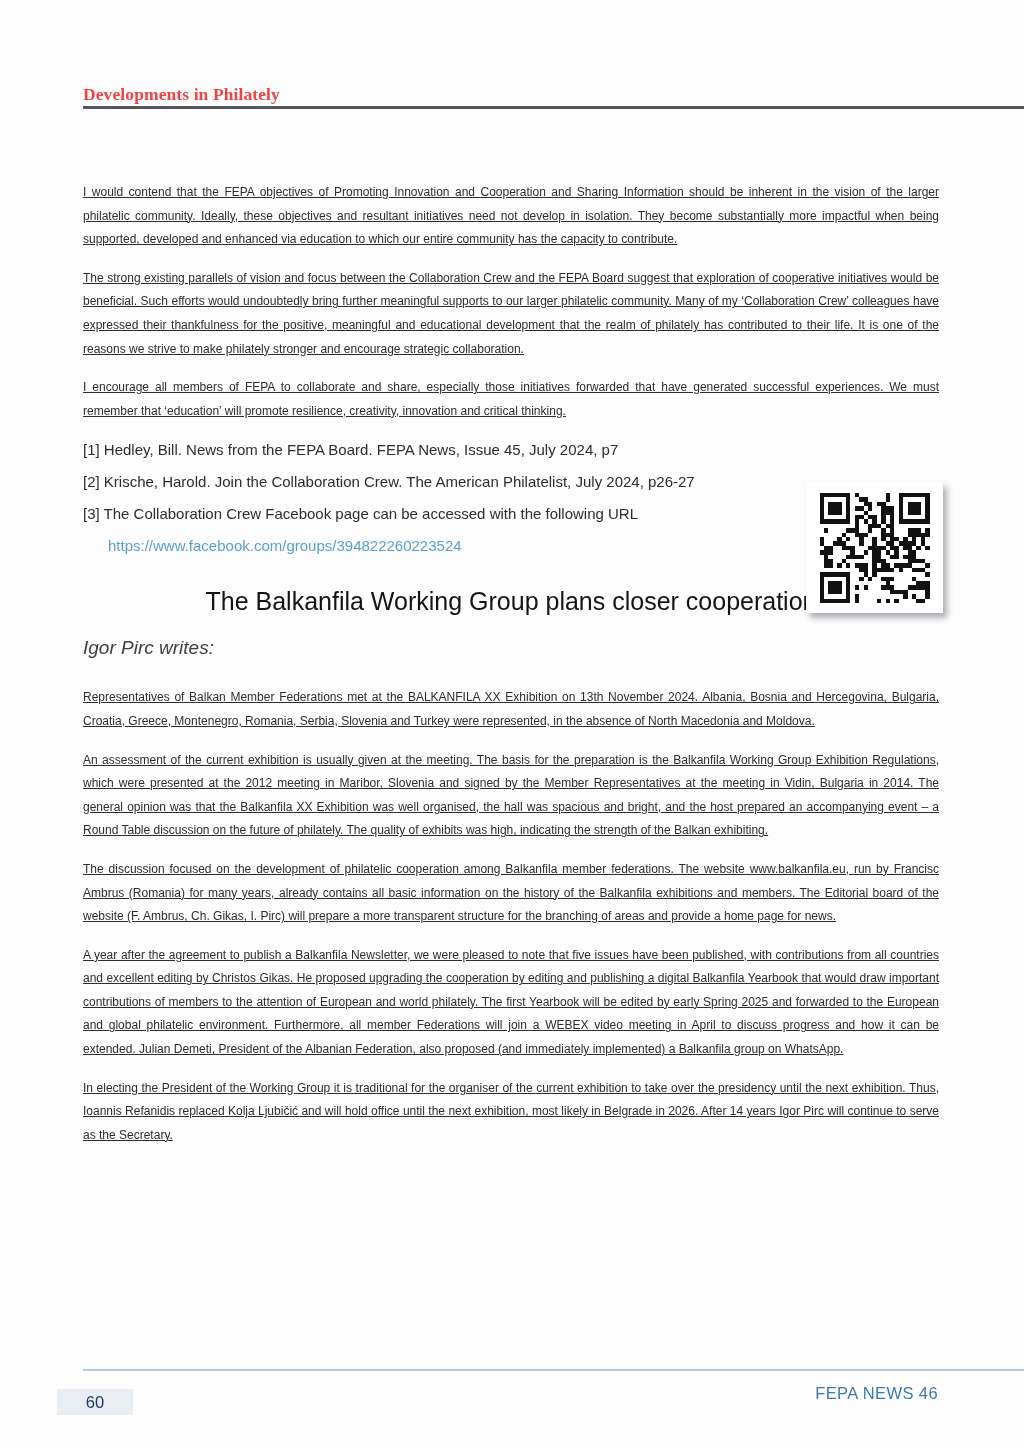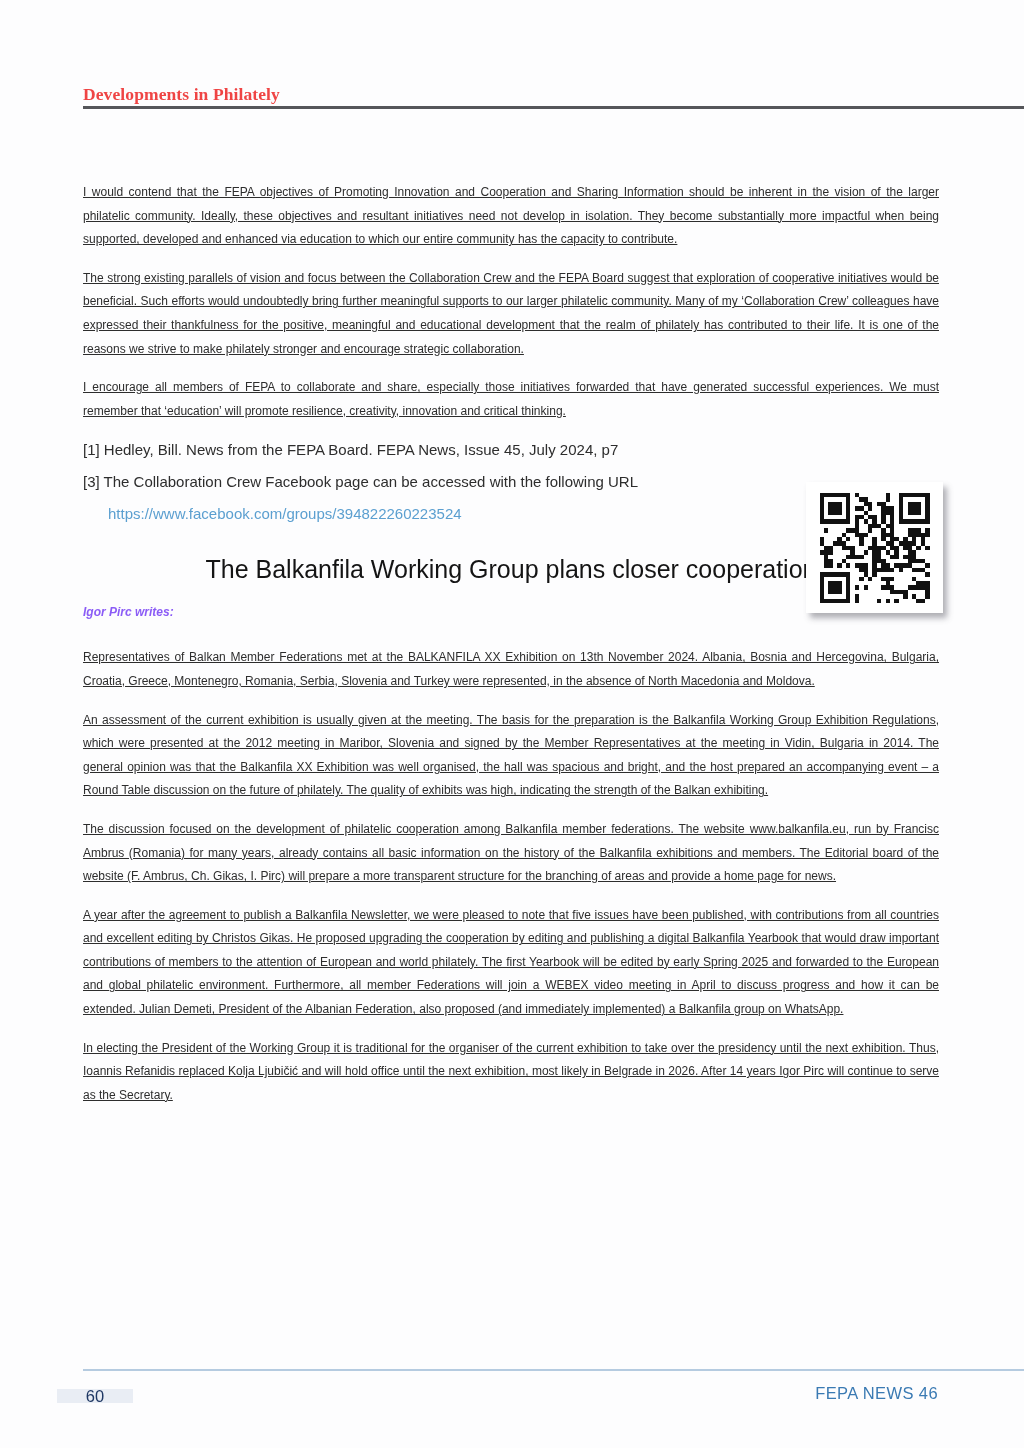--- a/index.html
+++ b/index.html
@@ -33,36 +33,36 @@
   .refs p.ref{
     margin:0 0 8px 0;font-size:15px;line-height:24px;text-align:left;
   }
   .refs p.url-line{margin:0 0 8px 25px;}
   a.ref-link{color:var(--link,#5b9fd0);text-decoration:none;cursor:pointer;}
   .a2title{
     font-size:25px;font-weight:normal;color:#141414;
     text-align:center;margin:28px 0 20px 0;line-height:31px;
   }
   .byline{
-    font-size:12px;font-weight:bold;font-style:italic;
-    margin:0 0 27px 0;color:#8b5cf6;
+    font-size:19px;font-weight:normal;font-style:italic;
+    margin:0 0 27px 0;color:#404040;
   }
   .qr-plate{
     position:absolute;left:806px;top:482px;
     width:137px;height:131px;box-sizing:border-box;
     background:#ffffff;padding:11px 12px 10px 12px;
     box-shadow:4px 5px 6px rgba(80,80,90,0.45);
   }
   .qr-plate svg{display:block;width:113px;height:110px;shape-rendering:crispEdges;}
   .foot-rule{
     position:absolute;left:83px;right:0;top:1369px;height:2px;
     background:var(--footer-rule,#b5cbe0);
   }
   .pagenum-box{
-    position:absolute;left:57px;top:1389px;width:76px;height:14px;
+    position:absolute;left:57px;top:1389px;width:76px;height:26px;
     background:var(--pagenum-bg,#e9edf4);
     display:flex;align-items:center;justify-content:center;
   }
   .pagenum{
     font-size:16.5px;color:var(--pagenum,#1f3864);font-weight:500;
   }
   .journal{
     position:absolute;right:86px;top:1384px;
     font-size:16.5px;font-weight:normal;letter-spacing:0.4px;
     color:var(--footer-blue,#3a7ab3);
@@ -79,20 +79,21 @@
   <div class="head-rule"></div>
 
   <main class="content">
 
     <p class="body">I would contend that the FEPA objectives of Promoting Innovation and Cooperation and Sharing Information should be inherent in the vision of the larger philatelic community. Ideally, these objectives and resultant initiatives need not develop in isolation. They become substantially more impactful when being supported, developed and enhanced via education to which our entire community has the capacity to contribute.</p>
     <p class="body">The strong existing parallels of vision and focus between the Collaboration Crew and the FEPA Board suggest that exploration of cooperative initiatives would be beneficial. Such efforts would undoubtedly bring further meaningful supports to our larger philatelic community. Many of my ‘Collaboration Crew’ colleagues have expressed their thankfulness for the positive, meaningful and educational development that the realm of philately has contributed to their life. It is one of the reasons we strive to make philately stronger and encourage strategic collaboration.</p>
     <p class="body">I encourage all members of FEPA to collaborate and share, especially those initiatives forwarded that have generated successful experiences. We must remember that ‘education’ will promote resilience, creativity, innovation and critical thinking.</p>
 
     <div class="refs">
       <p class="ref">[1] Hedley, Bill. News from the FEPA Board. FEPA News, Issue 45, July 2024, p7</p>
+      <p class="ref">[2] Krische, Harold. Join the Collaboration Crew. The American Philatelist, July 2024, p26-27</p>
       <p class="ref">[3] The Collaboration Crew Facebook page can be accessed with the following URL</p>
       <p class="ref url-line">
         <a class="ref-link">https://www.facebook.com/groups/394822260223524</a>
       </p>
     </div>
 
     <h1 class="a2title">The Balkanfila Working Group plans closer cooperation</h1>
 
     <p class="byline">Igor Pirc writes:</p>
 

